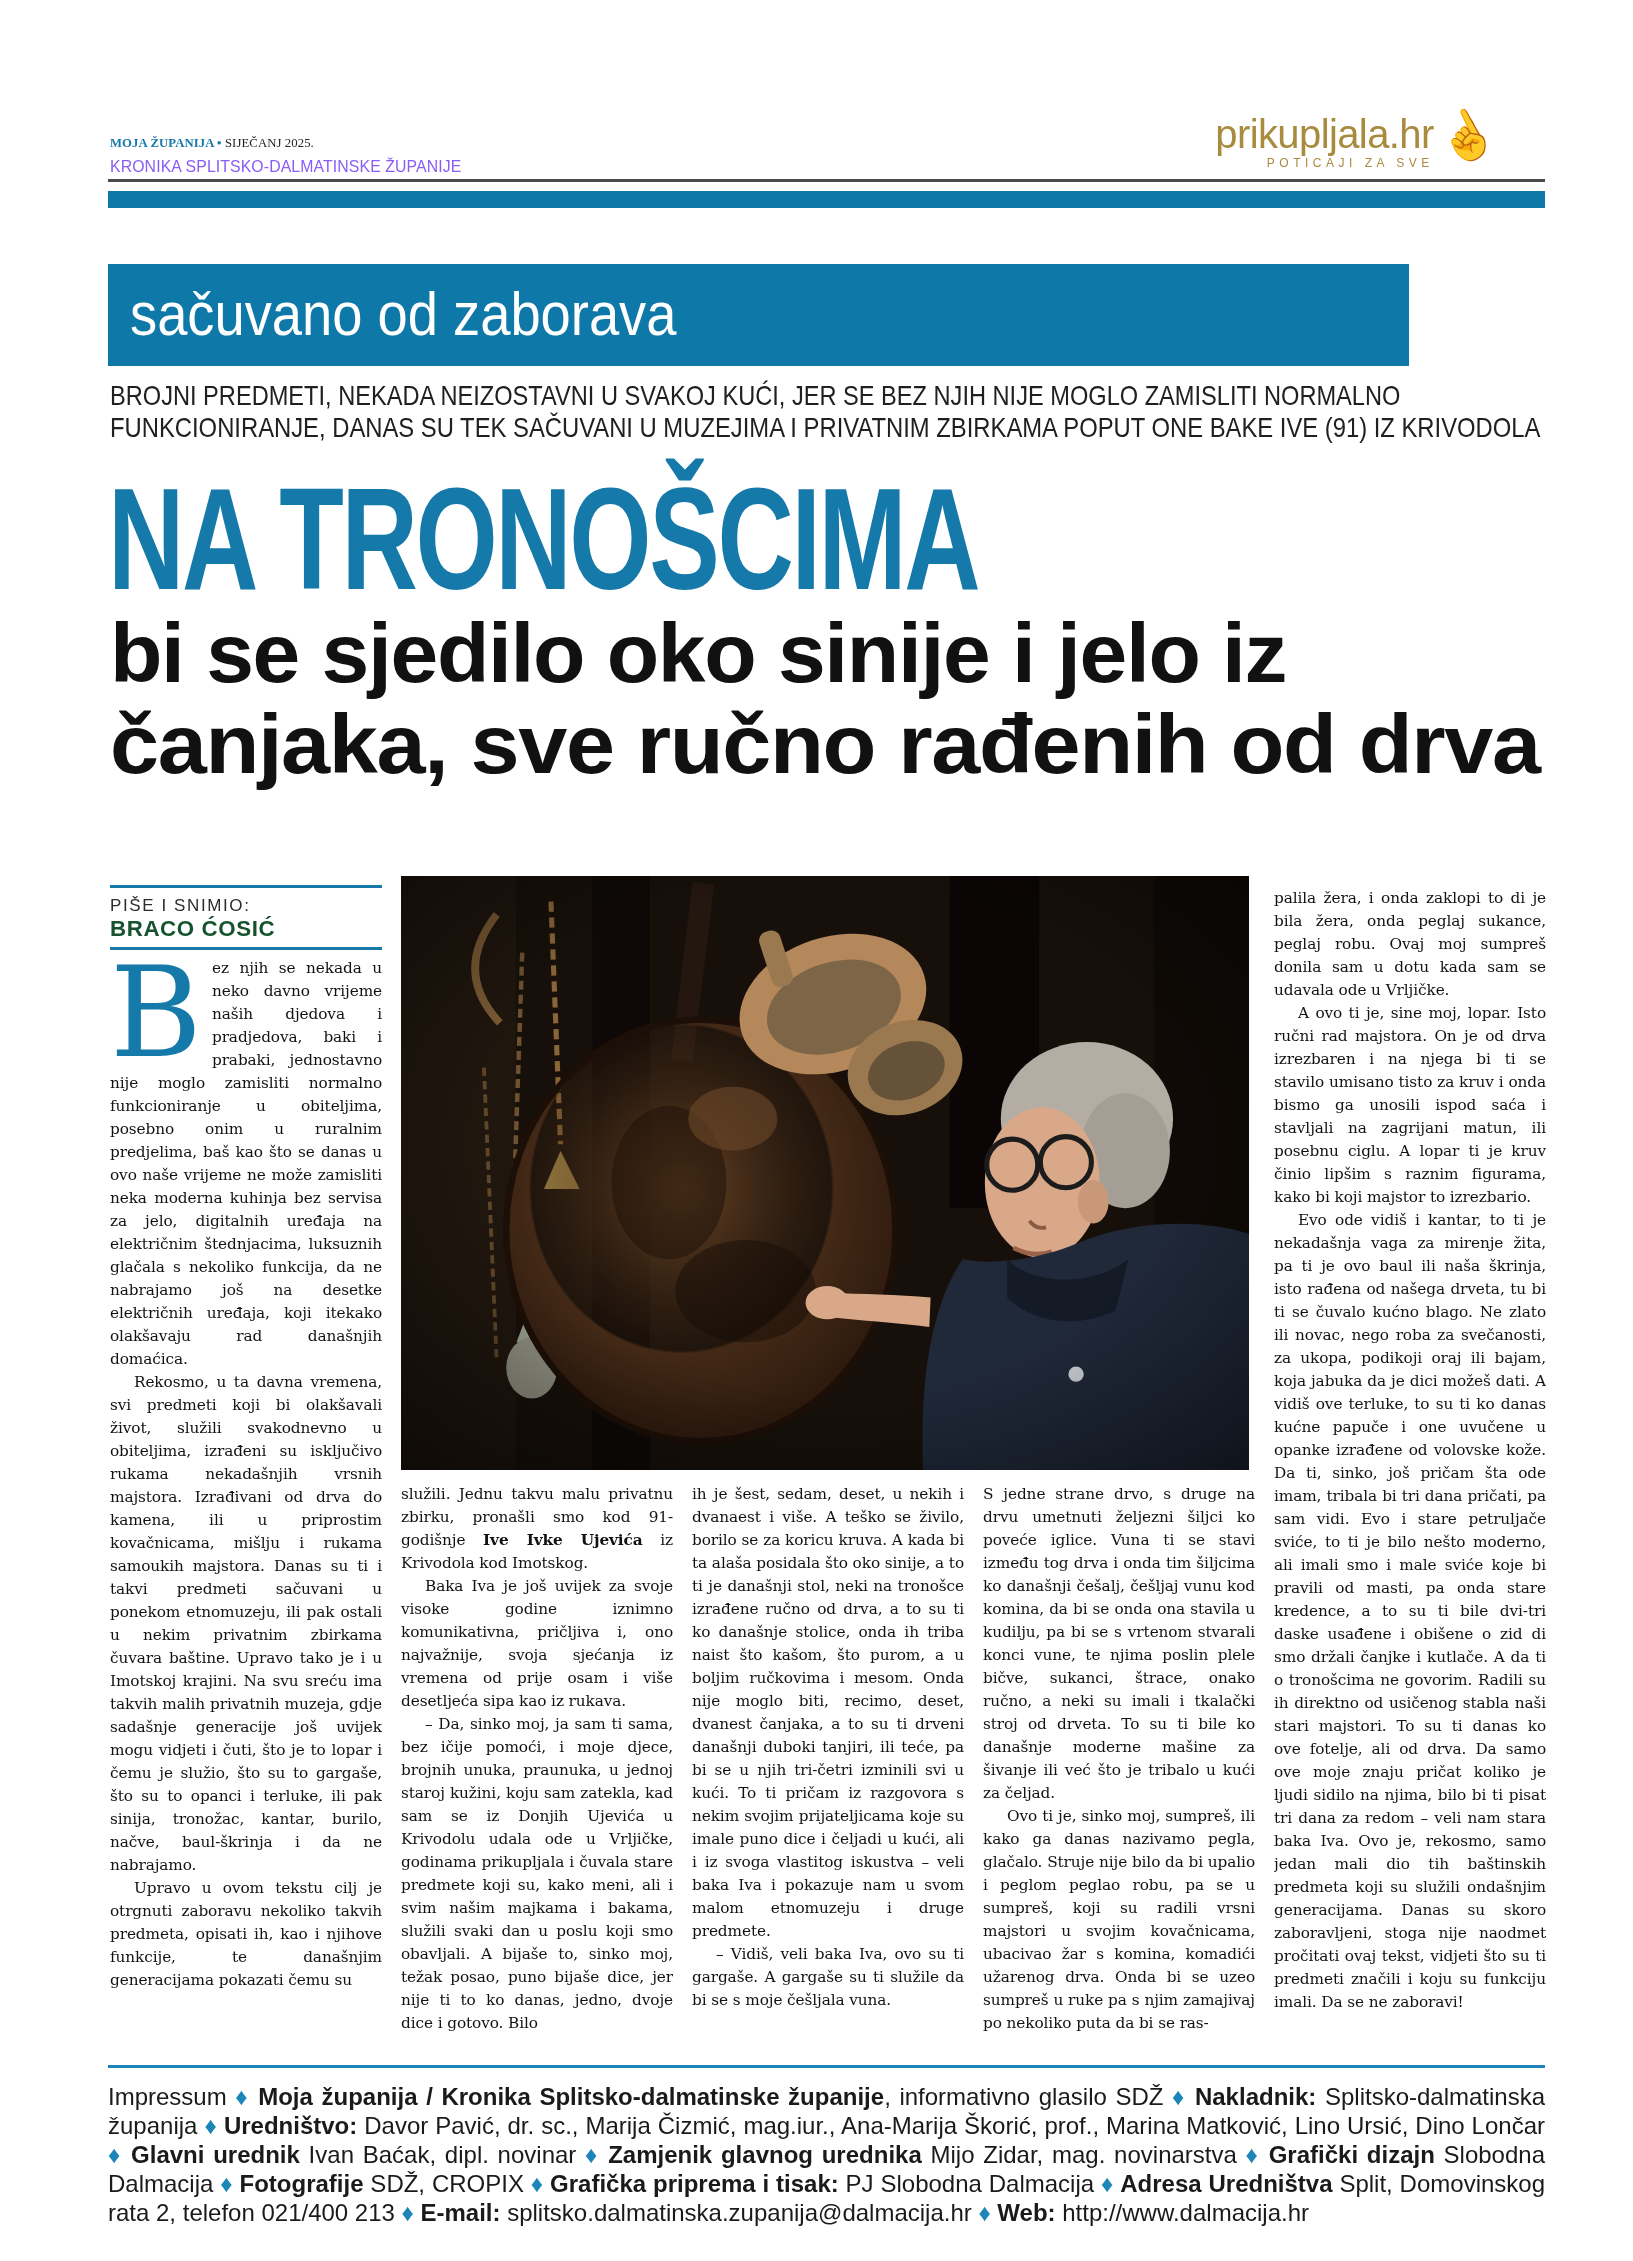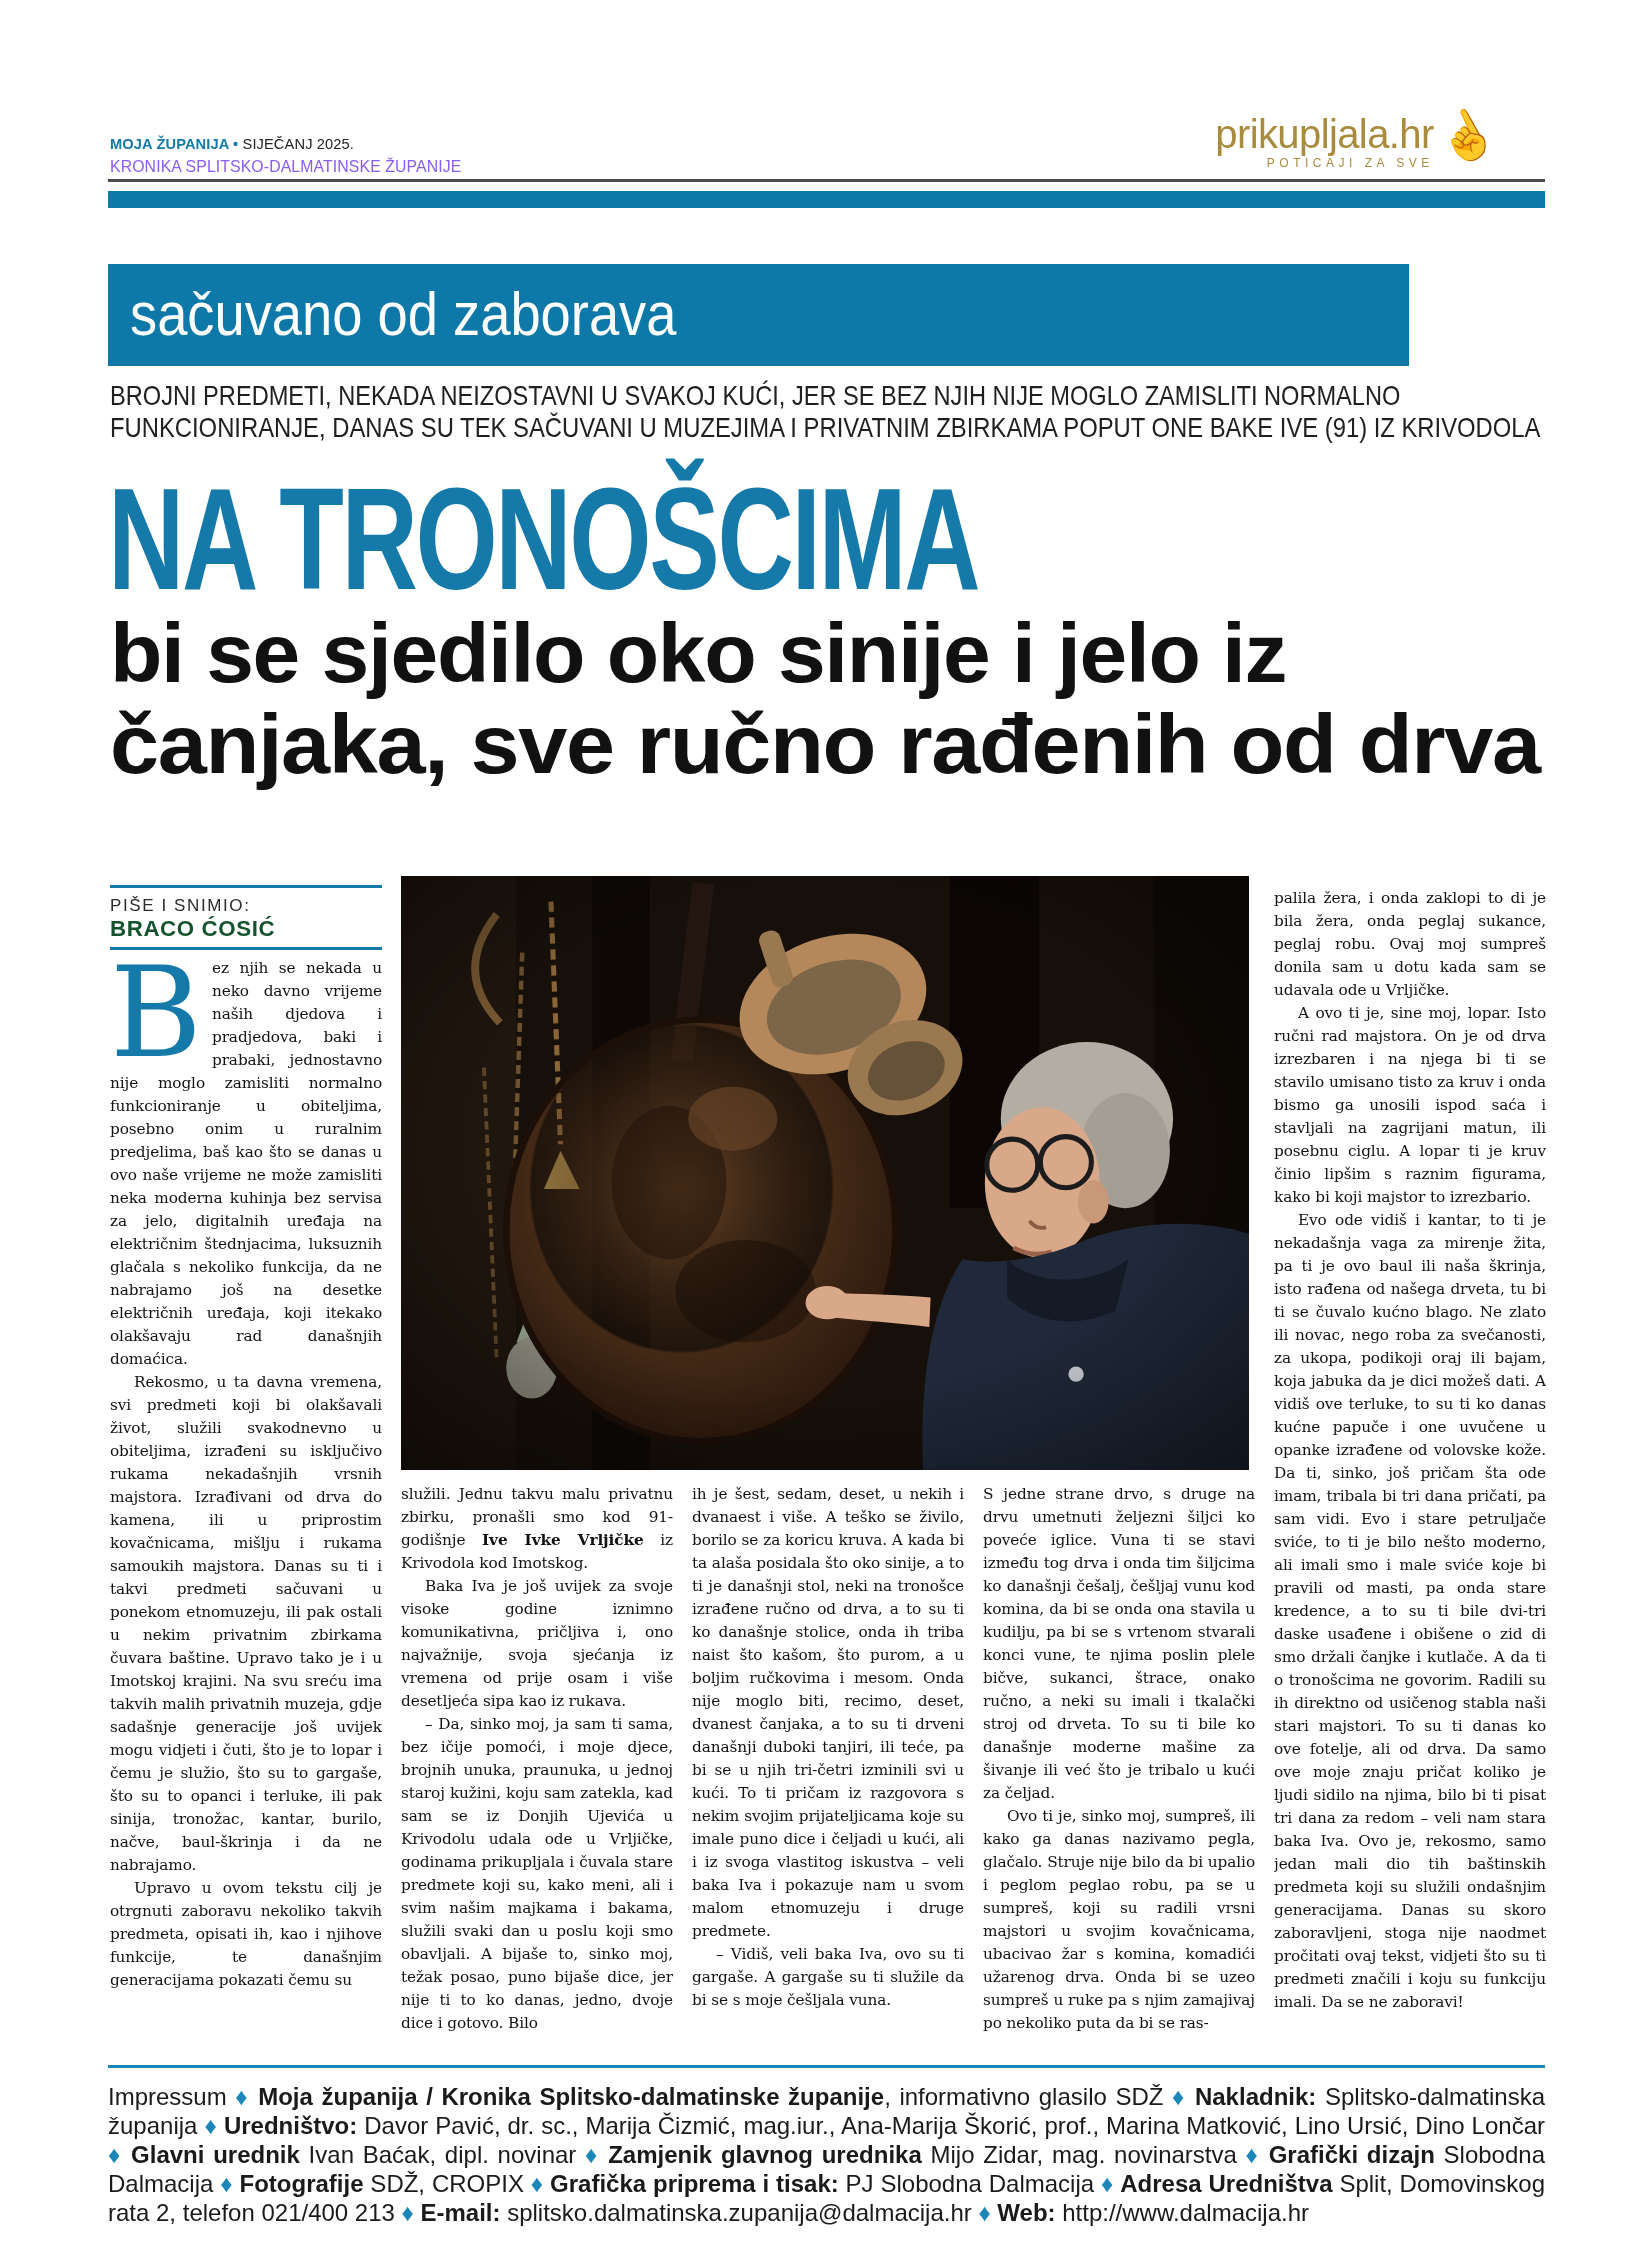--- a/index.html
+++ b/index.html
@@ -5,21 +5,21 @@
   * { margin:0; padding:0; box-sizing:border-box; }
   html,body { background:#ffffff; }
   .page {
     position:relative; width:1633px; height:2261px; background:#ffffff;
     font-family:"Liberation Sans", sans-serif; color:#1a1a1a; overflow:hidden;
   }
   .abs { position:absolute; }
   .fit { display:inline-block; white-space:nowrap; transform-origin:0 50%; }
 
   
-  .mh-line1 { left:110px; top:135px; font-size:15px; font-weight:bold; letter-spacing:0.1px; }
+  .mh-line1 { left:110px; top:135px; font-size:13px; font-weight:bold; letter-spacing:0.1px;font-family:Liberation Serif, serif; }
   .mh-brand { color:#1579A9; }
   .mh-bullet { color:#1579A9; }
   .mh-issue { color:#222; font-weight:normal; }
   .mh-line2 { left:110px; top:157px; font-size:17px; color:#8b5cf6; font-weight:normal; letter-spacing:0.1px; }
 
   
   .logo { left:1241px; top:114px; width:255px; }
   .logo-row { display:flex; align-items:flex-start; justify-content:flex-end; }
   .logo-word { font-size:40px; color:#A98B3E; letter-spacing:-0.6px; line-height:41px; }
   .logo-tag { font-size:12px; color:#A98B3E; letter-spacing:4.5px; text-align:right; margin-top:1.3px; }
@@ -197,21 +197,21 @@
       <rect width="1329" height="930" fill="url(#vig)"></rect>
     </svg>
   </div>
 
   <div class="abs col col1">
       <p class="drop">Bez njih se nekada u neko davno vrijeme naših djedova i pradjedova, baki i prabaki, jednostavno nije moglo zamisliti normalno funkcioniranje u obiteljima, posebno onim u ruralnim predjelima, baš kao što se danas u ovo naše vrijeme ne može zamisliti neka moderna kuhinja bez servisa za jelo, digitalnih uređaja na električnim štednjacima, luksuznih glačala s nekoliko funkcija, da ne nabrajamo još na desetke električnih uređaja, koji itekako olakšavaju rad današnjih domaćica.</p>
       <p>Rekosmo, u ta davna vremena, svi predmeti koji bi olakšavali život, služili svakodnevno u obiteljima, izrađeni su isključivo rukama nekadašnjih vrsnih majstora. Izrađivani od drva do kamena, ili u priprostim kovačnicama, mišlju i rukama samoukih majstora. Danas su ti i takvi predmeti sačuvani u ponekom etnomuzeju, ili pak ostali u nekim privatnim zbirkama čuvara baštine. Upravo tako je i u Imotskoj krajini. Na svu sreću ima takvih malih privatnih muzeja, gdje sadašnje generacije još uvijek mogu vidjeti i čuti, što je to lopar i čemu je služio, što su to gargaše, što su to opanci i terluke, ili pak sinija, tronožac, kantar, burilo, načve, baul-škrinja i da ne nabrajamo.</p>
       <p>Upravo u ovom tekstu cilj je otrgnuti zaboravu nekoliko takvih predmeta, opisati ih, kao i njihove funkcije, te današnjim generacijama pokazati čemu su</p>
     </div>
   <div class="abs col col2">
-      <p>služili. Jednu takvu malu privatnu zbirku, pronašli smo kod 91-godišnje <b>Ive Ivke Vrljičke</b> iz Krivodola kod Imotskog.</p>
+      <p>služili. Jednu takvu malu privatnu zbirku, pronašli smo kod 91-godišnje <b>Ive Ivke Ujevića</b> iz Krivodola kod Imotskog.</p>
       <p>Baka Iva je još uvijek za svoje visoke godine iznimno komunikativna, pričljiva i, ono najvažnije, svoja sjećanja iz vremena od prije osam i više desetljeća sipa kao iz rukava.</p>
       <p>– Da, sinko moj, ja sam ti sama, bez ičije pomoći, i moje djece, brojnih unuka, praunuka, u jednoj staroj kužini, koju sam zatekla, kad sam se iz Donjih Ujevića u Krivodolu udala ode u Vrljičke, godinama prikupljala i čuvala stare predmete koji su, kako meni, ali i svim našim majkama i bakama, služili svaki dan u poslu koji smo obavljali. A bijaše to, sinko moj, težak posao, puno bijaše dice, jer nije ti to ko danas, jedno, dvoje dice i gotovo. Bilo</p>
     </div>
   <div class="abs col col3">
       <p>ih je šest, sedam, deset, u nekih i dvanaest i više. A teško se živilo, borilo se za koricu kruva. A kada bi ta alaša posidala što oko sinije, a to ti je današnji stol, neki na tronošce izrađene ručno od drva, a to su ti ko današnje stolice, onda ih triba naist što kašom, što purom, a u boljim ručkovima i mesom. Onda nije moglo biti, recimo, deset, dvanest čanjaka, a to su ti drveni današnji duboki tanjiri, ili teće, pa bi se u njih tri-četri izminili svi u kući. To ti pričam iz razgovora s nekim svojim prijateljicama koje su imale puno dice i čeljadi u kući, ali i iz svoga vlastitog iskustva – veli baka Iva i pokazuje nam u svom malom etnomuzeju i druge predmete.</p>
       <p>– Vidiš, veli baka Iva, ovo su ti gargaše. A gargaše su ti služile da bi se s moje češljala vuna.</p>
     </div>
   <div class="abs col col4">
       <p>S jedne strane drvo, s druge na drvu umetnuti željezni šiljci ko poveće iglice. Vuna ti se stavi između tog drva i onda tim šiljcima ko današnji češalj, češljaj vunu kod komina, da bi se onda ona stavila u kudilju, pa bi se s vrtenom stvarali konci vune, te njima poslin plele bičve, sukanci, štrace, onako ručno, a neki su imali i tkalački stroj od drveta. To su ti bile ko današnje moderne mašine za šivanje ili već što je tribalo u kući za čeljad.</p>
       <p>Ovo ti je, sinko moj, sumpreš, ili kako ga danas nazivamo pegla, glačalo. Struje nije bilo da bi upalio i peglom peglao robu, pa se u sumpreš, koji su radili vrsni majstori u svojim kovačnicama, ubacivao žar s komina, komadići užarenog drva. Onda bi se uzeo sumpreš u ruke pa s njim zamajivaj po nekoliko puta da bi se ras-</p>

